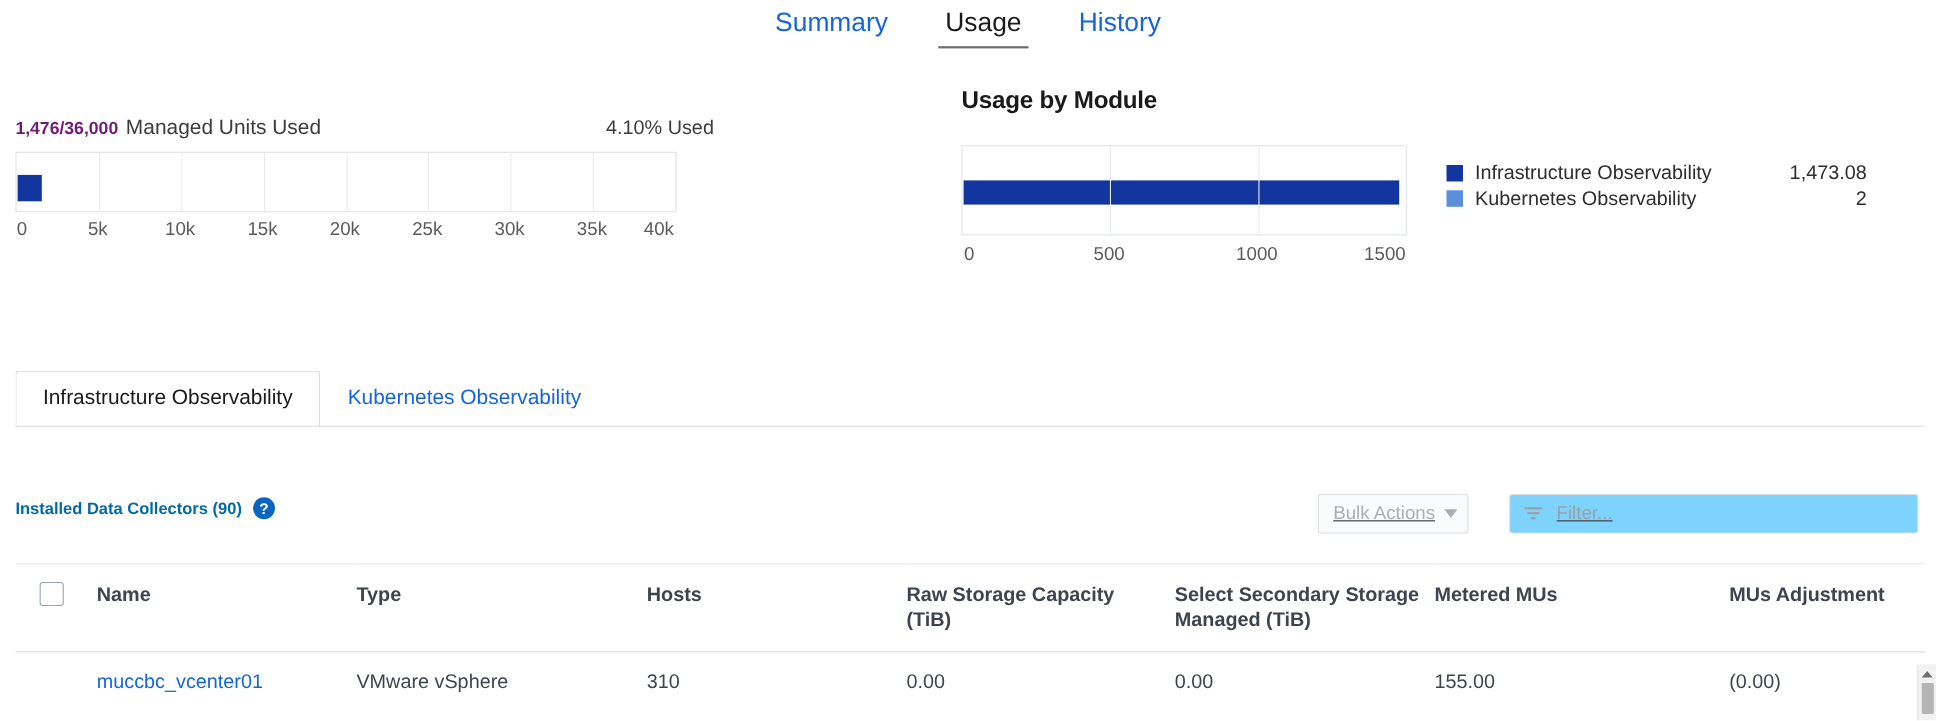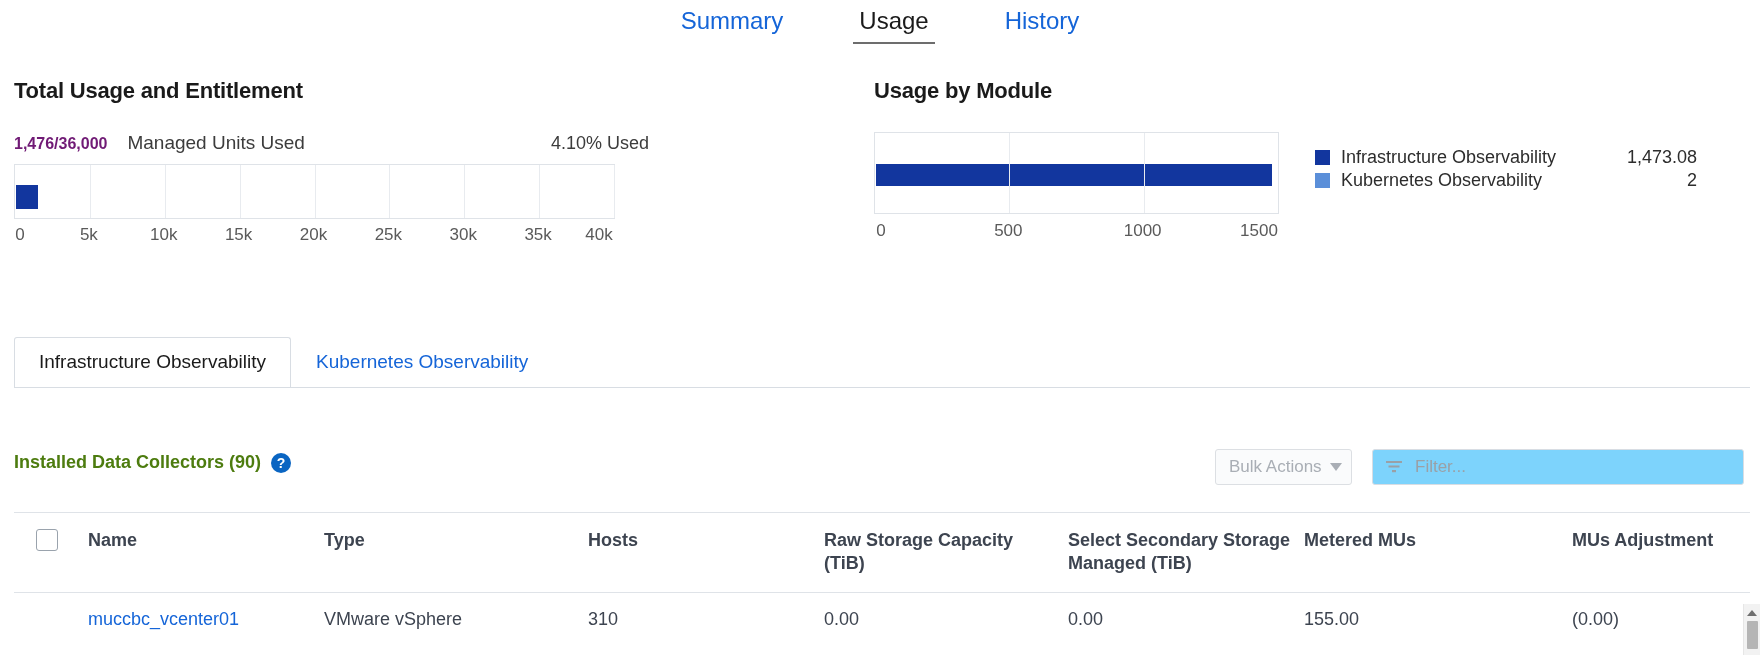--- a/index.html
+++ b/index.html
@@ -11,21 +11,21 @@
     color: #333333;
     overflow: hidden;
   }
   .page { position: relative; width: 1760px; height: 655px; }
 
   
   .topnav {
     display: flex;
     justify-content: center;
     align-items: flex-start;
-    gap: 64px;
+    gap: 40px;
     padding-top: 6px;
     height: 48px;
   }
   .topnav-item {
     font-size: 24px;
     color: #1565d8;
     padding: 0 6px 6px 6px;
     cursor: pointer;
     line-height: 30px;
     white-space: nowrap;
@@ -61,21 +61,21 @@
   }
   .usage-num {
     font-size: 16px;
     font-weight: bold;
     color: #701a75;
     white-space: nowrap;
   }
   .usage-label {
     font-size: 19px;
     color: #3c3c3c;
-    margin-left: 20px;
+    margin-left: 7px;
     white-space: nowrap;
   }
   .usage-pct {
     margin-left: auto;
     font-size: 18px;
     color: #3c3c3c;
     white-space: nowrap;
     padding-right: 5px;
   }
   .entitlement-chart {
@@ -231,23 +231,23 @@
   }
 
   
   .collectors-head {
     position: absolute;
     left: 14px; top: 452px;
     display: flex;
     align-items: center;
   }
   .collectors-title {
-    font-size: 18px;
+    font-size: 15px;
     font-weight: bold;
-    color: #4d7c0f;
+    color: #0369a1;
     white-space: nowrap;
   }
   .help-icon {
     width: 20px; height: 20px;
     border-radius: 50%;
     background: #0a65c2;
     color: #ffffff;
     font-size: 14px;
     font-weight: bold;
     display: flex;
@@ -256,21 +256,22 @@
     margin-left: 10px;
     cursor: pointer;
     line-height: 1;
   }
 
   .toolbar {
     position: absolute;
     right: 16px; top: 449px;
     display: flex;
     align-items: center;
-    gap: 20px;
+    gap: 37px;
+    text-decoration: underline;
   }
   .bulk-actions {
     width: 137px; height: 36px;
     border: 1px solid #dcdfe3;
     border-radius: 3px;
     background: #fafbfc;
     display: flex;
     align-items: center;
     justify-content: space-between;
     padding: 0 11px 0 13px;
@@ -395,21 +396,20 @@
 
   <div class="topnav">
     <div class="topnav-item">Summary</div>
     <div class="topnav-item active">Usage</div>
     <div class="topnav-item">History</div>
   </div>
 
   <div class="charts-row">
 
     <div class="left-panel">
-      <div class="panel-title">Total Usage and Entitlement</div>
       <div class="usage-headline">
         <span class="usage-num">1,476/36,000</span>
         <span class="usage-label">Managed Units Used</span>
         <span class="usage-pct">4.10% Used</span>
       </div>
       <div class="entitlement-chart" id="entitlement-chart">
         <div class="entitlement-bar" id="entitlement-bar" style="width: 22.1031px; background: rgb(18, 54, 158);"></div>
       <div class="vgrid" style="left: 74.875px;"></div>
           <div class="vgrid" style="left: 149.75px;"></div>
           <div class="vgrid" style="left: 224.625px;"></div>

